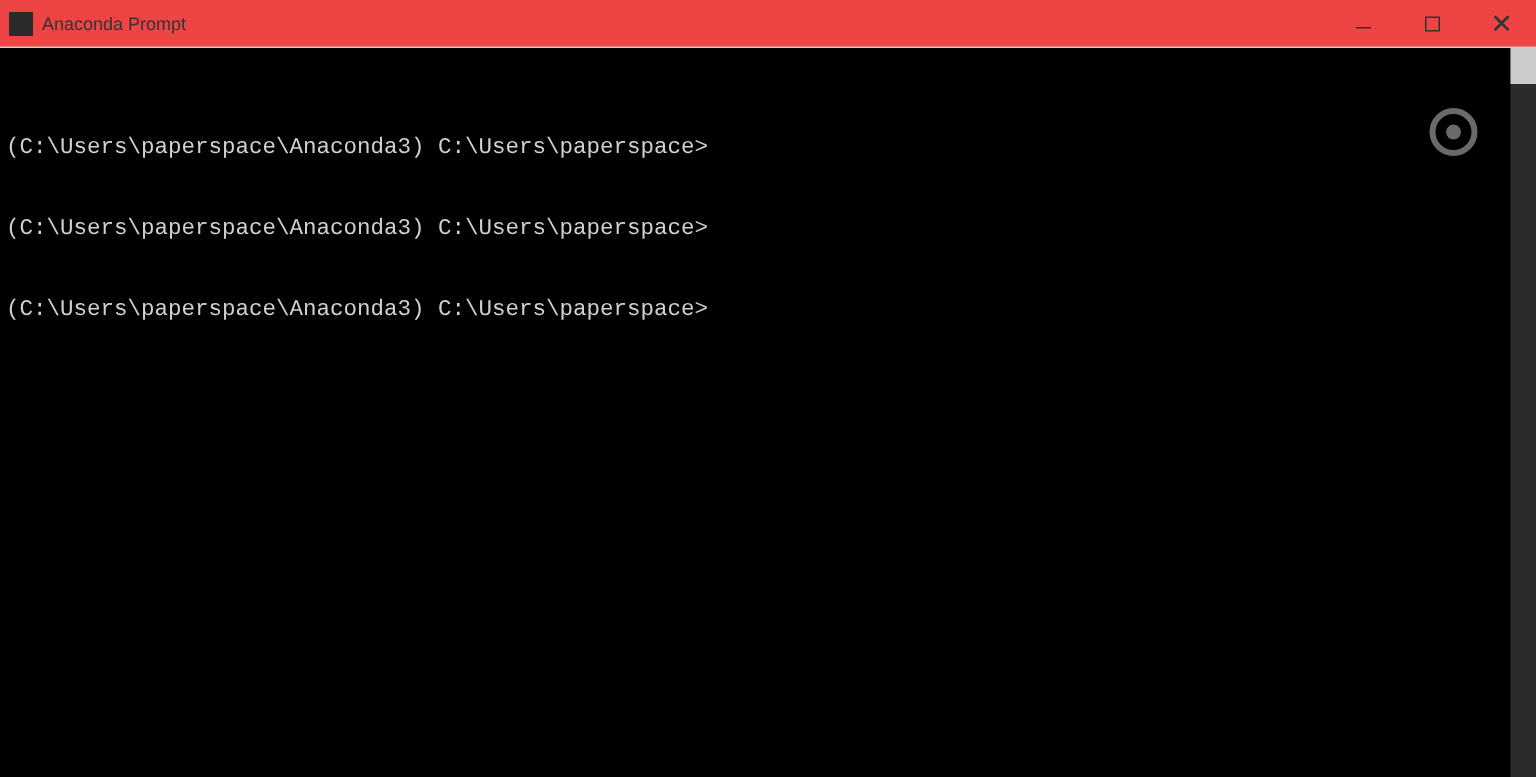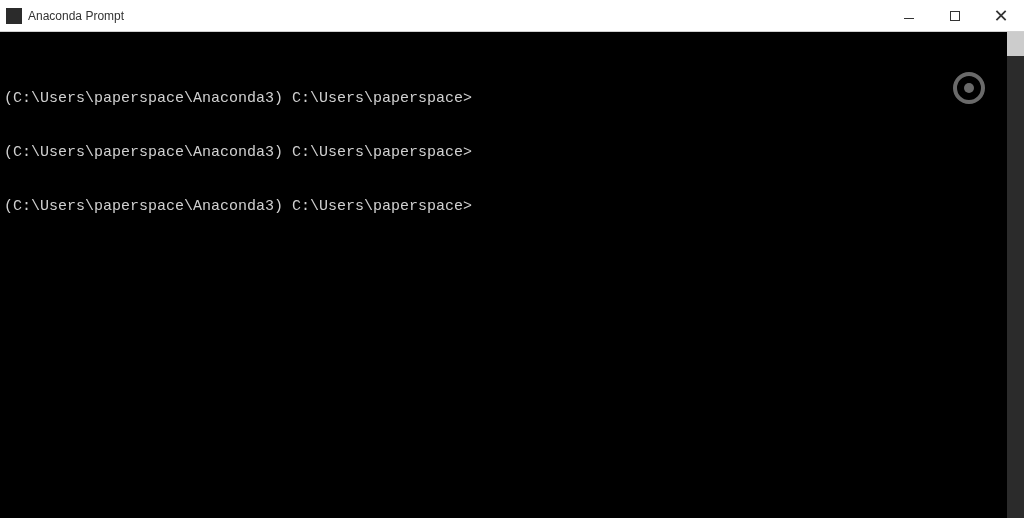--- a/index.html
+++ b/index.html
@@ -16,21 +16,21 @@
     }
     .window {
       width: 1024px;
       height: 518px;
       background: #000000;
       display: flex;
       flex-direction: column;
     }
     .title-bar {
       height: 32px;
-      background: #ffffff;
+      background: #ef4444;
       border-bottom: 1px solid #d0d0d0;
       display: flex;
       justify-content: space-between;
       padding-left: 6px;
       gap: 25px;
     }
     .title-left {
       display: flex;
       align-items: center;
       gap: 6px;

